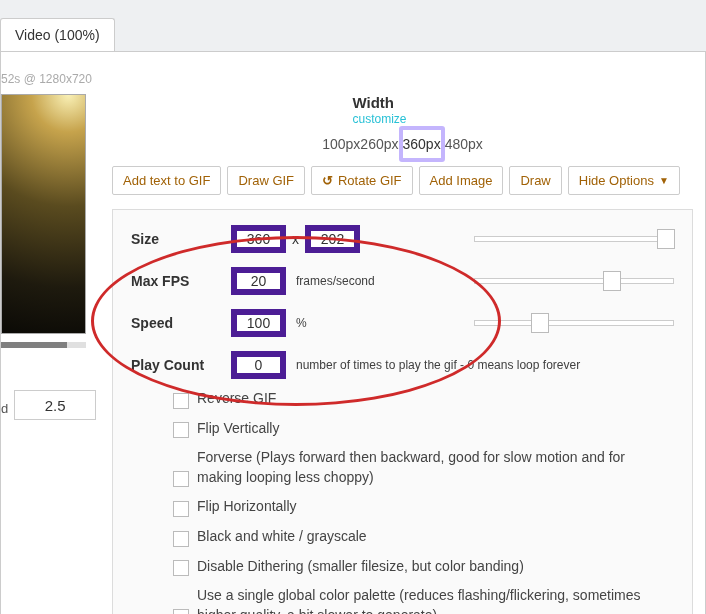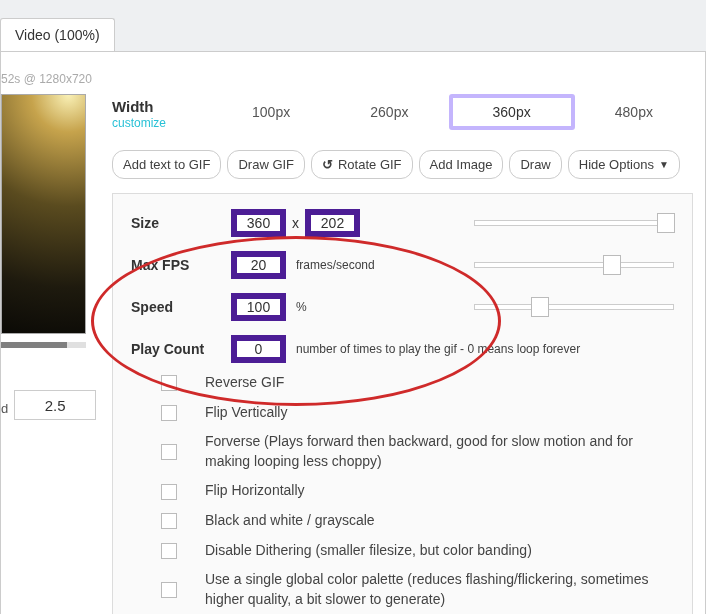--- a/index.html
+++ b/index.html
@@ -72,22 +72,23 @@
 .dur-label {
   font-size: 13px;
   color: #555;
   margin-top: 48px;
   margin-right: 6px;
 }
 .durrow { display:flex; align-items:center; }
 .rightcol { flex: 1; }
 .width-row {
   display: flex;
-  align-items: flex-end;
-  margin-bottom: 20px;
+  align-items: center;
+  margin-bottom: 4px;
+  flex-direction: column;
 }
 .width-label { width: 100px; }
 .width-label b { font-size: 15px; }
 .customize { color: #29c1d6; font-size: 12px; cursor: pointer; }
 .width-opts { flex:1; display:flex; gap: 0; align-items:center; }
 .width-opt {
   flex: 1;
   text-align: center;
   padding: 6px 0;
   font-size: 14px;
@@ -97,22 +98,22 @@
 .width-opt.selected {
   border: 4px solid #c4b5fd;
   color: #333;
 }
 .toolbar { display:flex; gap:6px; margin-bottom: 14px; flex-wrap:wrap; }
 .tbtn {
   border: 1px solid #ccc;
   background: #fff;
   padding: 6px 10px;
   font-size: 13px;
-  color: #404040;
-  border-radius: 12px;
+  color: #a16207;
+  border-radius: 2px;
   display:flex; align-items:center; gap:5px;
 }
 .caret { font-size: 10px; }
 .rotate-icon { font-weight:bold; display:inline-block; transform: scaleX(-1); }
 .options {
   border: 1px solid #dcdcdc;
   background: #fafafa;
   padding: 15px 18px 18px 18px;
 }
 .opt-row {
@@ -140,21 +141,21 @@
   margin-left: auto;
 }
 .slider-thumb {
   position:absolute;
   top:-8px;
   width:18px; height:20px;
   background:#fff;
   border:1px solid #bbb;
 }
 .checks { margin-left: 30px; }
-.check-row { display:flex; align-items:center; gap:28px; margin: 10px 0; line-height:1.4; }
+.check-row { display:flex; align-items:flex-end; gap:8px; margin: 10px 12px; line-height:1.4; }
 .cbx {
   width:16px; height:16px; border:1px solid #bbb; background:#fff; flex:0 0 16px; margin-top:1px;
 }
 .ck-label { font-size:14px; color:#444; max-width: 480px; }
 .ellipse {
   position:absolute;
   border: 3px solid #cf2a2a;
   border-radius: 50%;
   width: 410px;
   height: 170px;

